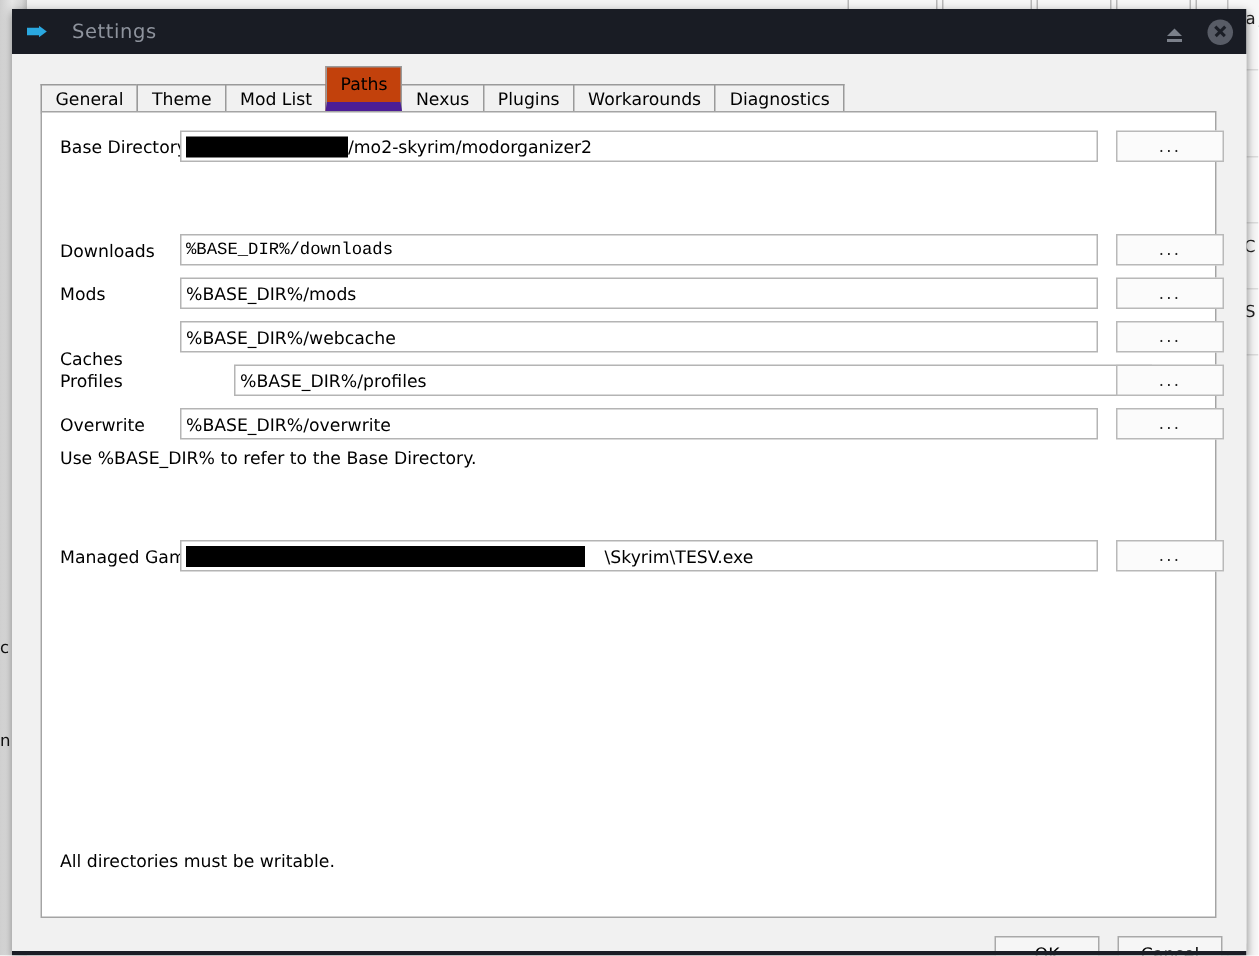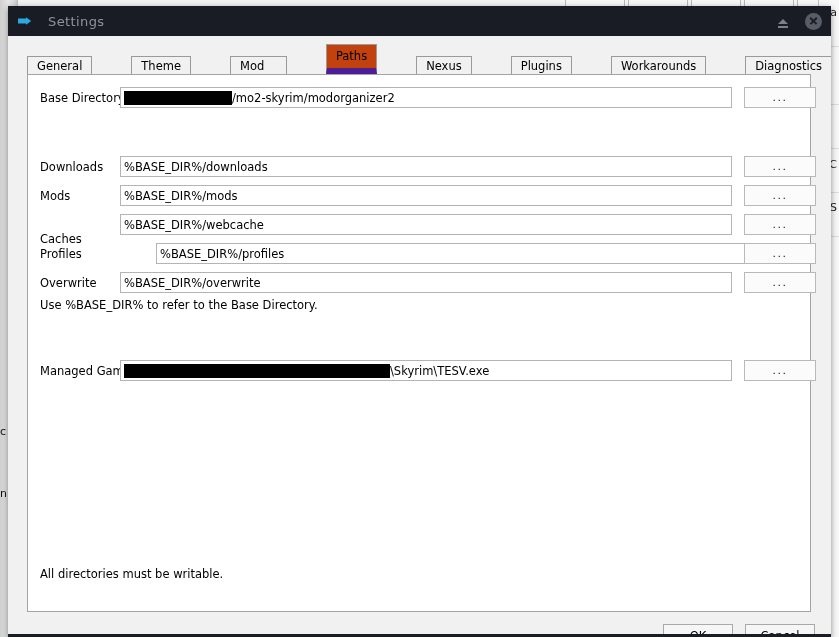--- a/index.html
+++ b/index.html
@@ -153,21 +153,20 @@
   }
 
   
   #tabbar {
     position: absolute;
     left: 19px;
     top: 16px;
     height: 22px;
     display: flex;
     align-items: flex-end;
-    gap: 40px;
   }
   .tab {
     height: 19px;
     line-height: 19px;
     padding: 0 9px;
     font-size: 11.5px;
     background: #f1f1f1;
     border: 1px solid #9a9a9a;
     border-bottom: none;
     margin-right: -1px;
@@ -336,21 +335,21 @@
     <div id="pane">
 
       <div class="row-label" style="top:16px;">Base Directory</div>
       <div class="field" style="top:12px;">
         <span class="redact" style="width:108px;"></span>
           <span>/mo2-skyrim/modorganizer2</span>
       </div>
       <div class="browse" style="top:12px;">...</div>
 
       <div class="row-label" style="top:85px;">Downloads</div>
-      <div class="field" style="top:81px;">
+      <div class="field" style="top:81px;font-family:Liberation Mono, monospace;">
         <span>%BASE_DIR%/downloads</span>
       </div>
       <div class="browse" style="top:81px;">...</div>
 
       <div class="row-label" style="top:114px;">Mods</div>
       <div class="field" style="top:110px;">
         <span>%BASE_DIR%/mods</span>
       </div>
       <div class="browse" style="top:110px;">...</div>
 
@@ -368,21 +367,21 @@
 
       <div class="row-label" style="top:201px;">Overwrite</div>
       <div class="field" style="top:197px;">
         <span>%BASE_DIR%/overwrite</span>
       </div>
       <div class="browse" style="top:197px;">...</div>
 
       <div class="note" style="top:223px;">Use %BASE_DIR% to refer to the Base Directory.</div>
 
       <div class="row-label" style="top:289px;">Managed Game</div>
-      <div class="field" style="top:285px;">
+      <div class="field" style="top:285px;gap:13px;">
         <span class="redact" style="width:266px;"></span>
           <span>\Skyrim\TESV.exe</span>
       </div>
       <div class="browse" style="top:285px;">...</div>
 
       <div class="note" style="top:492px;">All directories must be writable.</div>
     </div>
 
     <div class="dlg-btn" style="left:655px; top:588px;">OK</div>
     <div class="dlg-btn" style="left:737px; top:588px;">Cancel</div>

